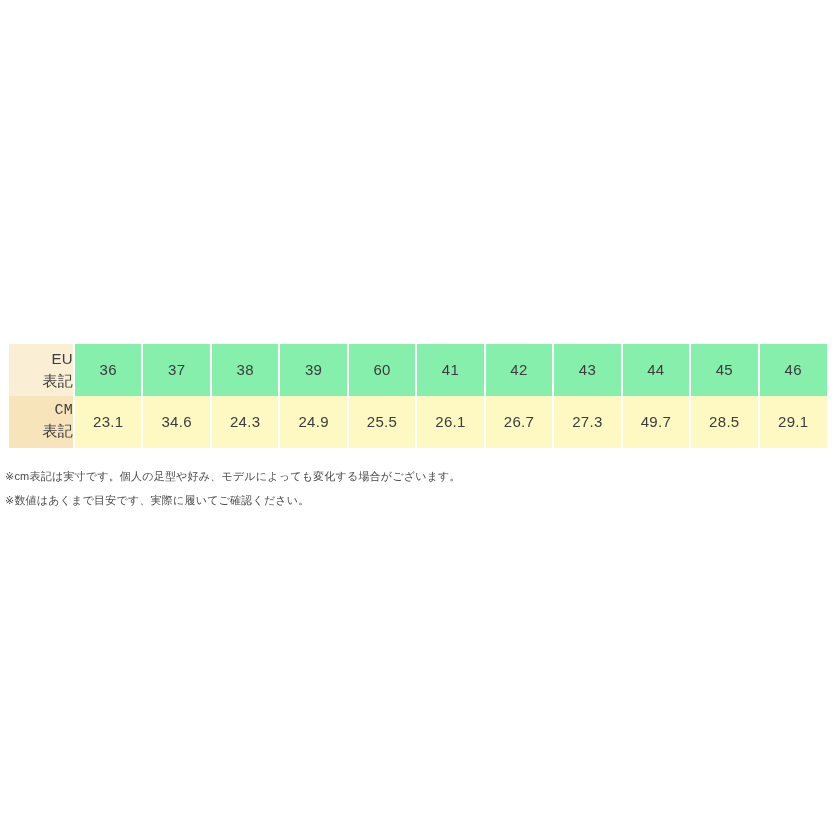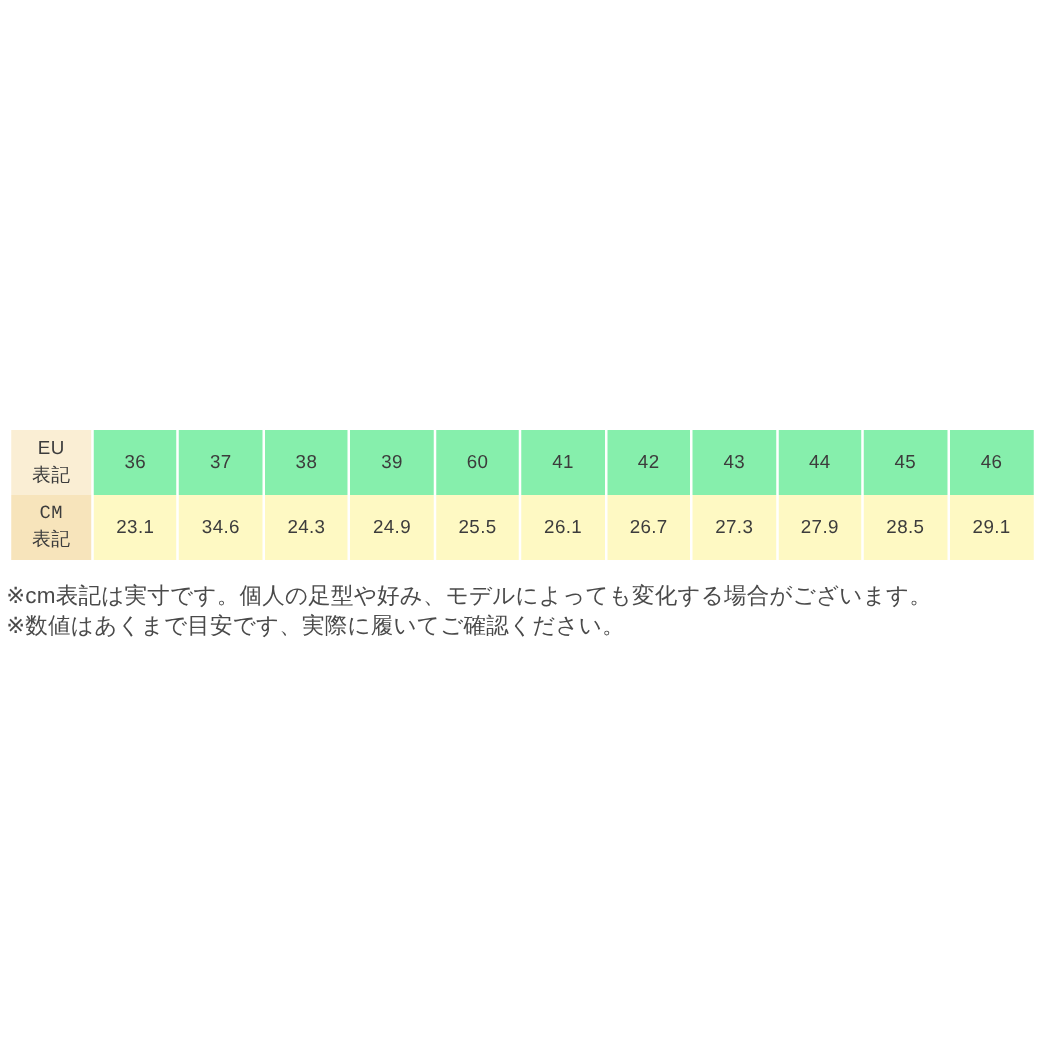--- a/index.html
+++ b/index.html
@@ -73,37 +73,38 @@
   th.rowhead {
     width: 64px;
     font-size: 14px;
     letter-spacing: 0.5px;
     color: #3c3c3c;
   }
 
   th.rowhead .hd-line {
     display: block;
     line-height: 1.5;
+    text-align: right;
   }
 
   td.val {
     font-size: 15px;
     color: #3a3a3a;
   }
 
   
   #footnotes {
     position: absolute;
     left: 5px;
     top: 464px;
     width: 800px;
   }
 
   .footnote {
-    font-size: 18px;
+    font-size: 11px;
     line-height: 24px;
     color: #4a4a4a;
     letter-spacing: 0.2px;
     white-space: nowrap;
   }
 </style>
 </head>
 <body>
 
 <div id="page">
@@ -134,21 +135,21 @@
             <span class="hd-line">表記</span>
           </th>
           <td class="val">23.1</td>
           <td class="val">34.6</td>
           <td class="val">24.3</td>
           <td class="val">24.9</td>
           <td class="val">25.5</td>
           <td class="val">26.1</td>
           <td class="val">26.7</td>
           <td class="val">27.3</td>
-          <td class="val">27.9</td>
+          <td class="val">49.7</td>
           <td class="val">28.5</td>
           <td class="val">29.1</td>
         </tr>
       </tbody>
     </table>
   </div>
 
   <div id="footnotes">
     <div class="footnote">※cm表記は実寸です。個人の足型や好み、モデルによっても変化する場合がございます。</div>
     <div class="footnote">※数値はあくまで目安です、実際に履いてご確認ください。</div>

